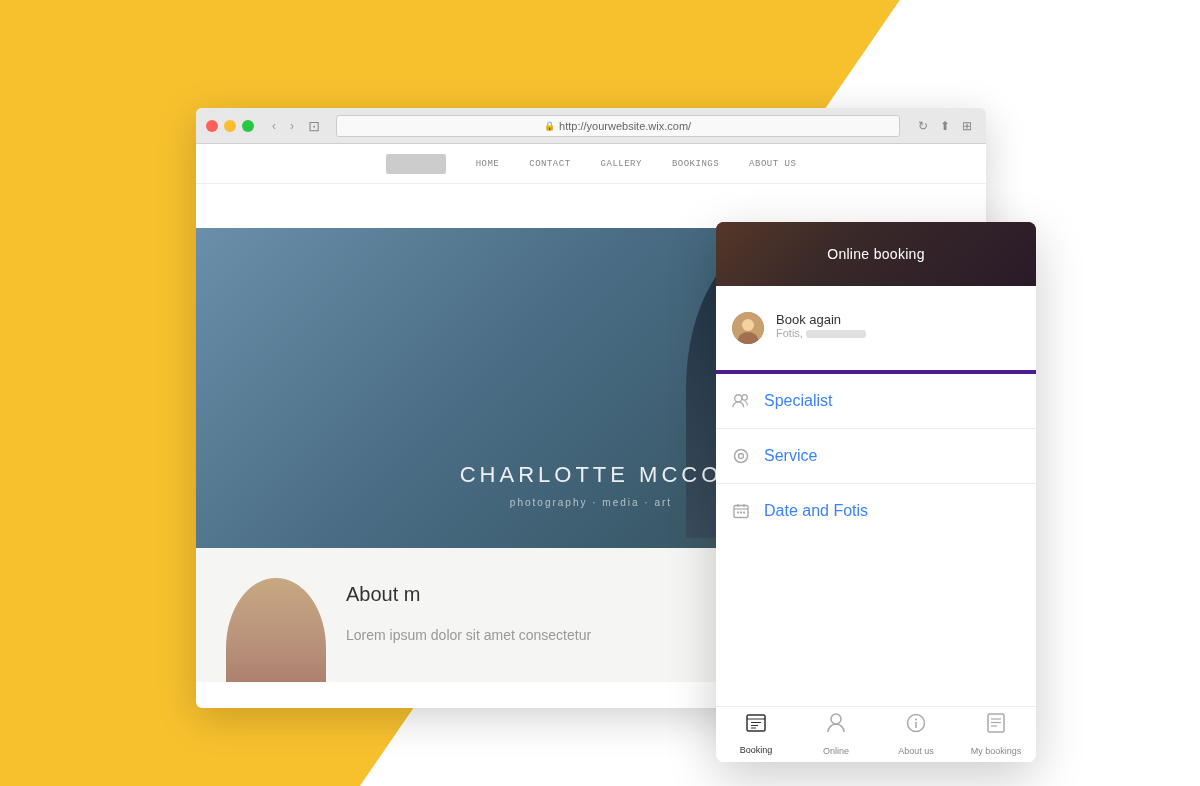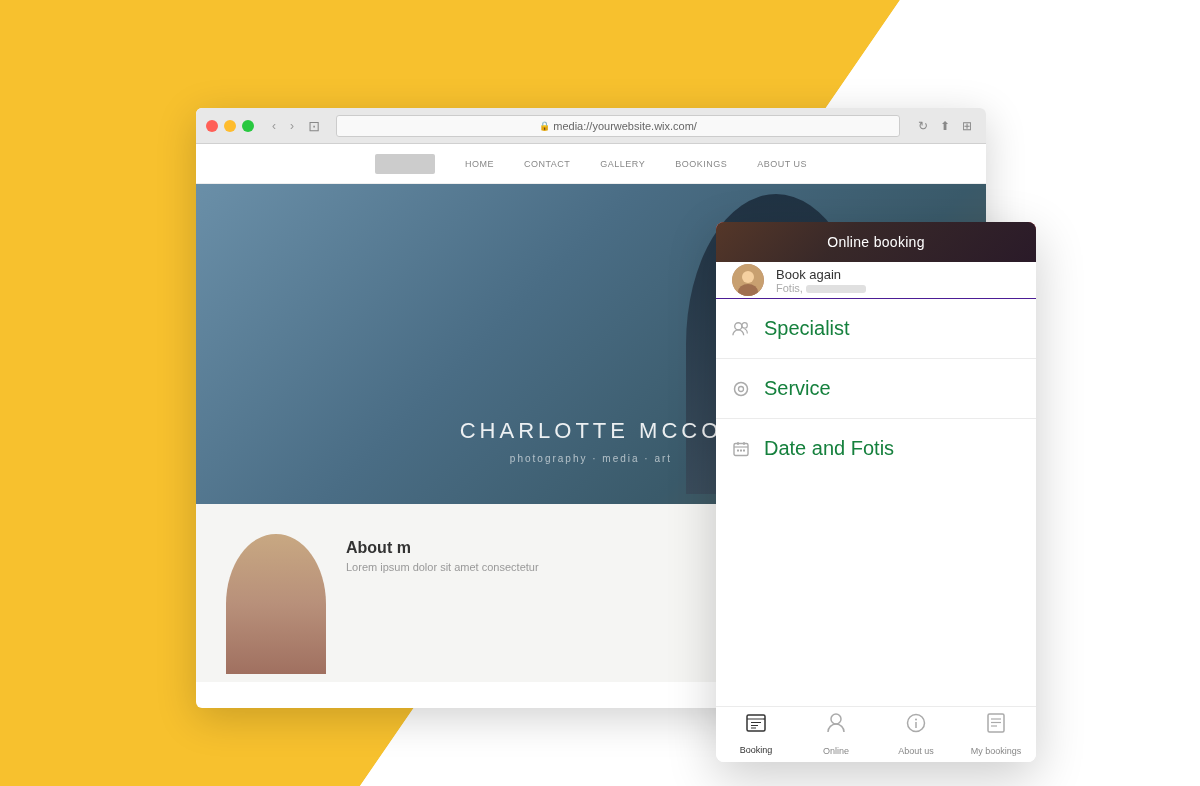--- a/index.html
+++ b/index.html
@@ -146,32 +146,34 @@
       height: 20px;
       background: #ccc;
       border-radius: 2px;
     }
 
     .website-nav-item {
       font-size: 9px;
       color: #888;
       letter-spacing: 0.5px;
       text-transform: uppercase;
+      font-family: Liberation Mono, monospace;
     }
 
     .website-hero {
       width: 100%;
       height: 320px;
       background: linear-gradient(135deg, #6a8fa8 0%, #4a6d85 40%, #3a5a6a 70%, #5a5a4a 100%);
       position: relative;
       display: flex;
       align-items: center;
       justify-content: center;
       overflow: hidden;
       filter: blur(0px);
+      margin-top: 44px;
     }
 
     .hero-figure {
       position: absolute;
       right: 120px;
       top: 10px;
       width: 180px;
       height: 300px;
       background: linear-gradient(180deg, #1a2a3a 0%, #2a3a4a 50%, #3a4a5a 100%);
       border-radius: 50% 50% 0 0;
@@ -217,28 +219,28 @@
       background: linear-gradient(180deg, #c8a882 0%, #b8907a 50%, #a07060 100%);
       border-radius: 50% 50% 0 0;
       flex-shrink: 0;
     }
 
     .about-text-block {
       padding-top: 5px;
     }
 
     .about-title {
-      font-size: 16px;
-      font-weight: 700;
+      font-size: 20px;
+      font-weight: 400;
       color: #333;
-      margin-bottom: 2px;
+      margin-bottom: 18px;
     }
 
     .about-body {
-      font-size: 11px;
+      font-size: 14px;
       color: #999;
       line-height: 1.6;
     }
 
     
     .booking-panel {
       position: absolute;
       top: 222px;
       left: 716px;
       width: 320px;
@@ -247,21 +249,21 @@
       border-radius: 8px;
       box-shadow: 0 15px 50px rgba(0,0,0,0.2);
       z-index: 20;
       overflow: hidden;
       display: flex;
       flex-direction: column;
     }
 
     .panel-header {
       background: #b91c1c;
-      height: 40px;
+      height: 64px;
       display: flex;
       align-items: center;
       justify-content: center;
       position: relative;
       overflow: hidden;
       flex-shrink: 0;
     }
 
     .panel-header-bg {
       position: absolute;
@@ -282,24 +284,24 @@
     .panel-body {
       flex: 1;
       overflow-y: auto;
       display: flex;
       flex-direction: column;
     }
 
     
     .book-again-row {
       display: flex;
-      align-items: center;
-      padding: 2px 16px;
+      align-items: flex-start;
+      padding: 26px 16px;
       gap: 12px;
-      border-bottom: 1px solid #4c1d95;
+      border-bottom: 4px solid #4c1d95;
     }
 
     .user-avatar {
       width: 32px;
       height: 32px;
       border-radius: 50%;
       background: linear-gradient(135deg, #c8a882 0%, #b07860 100%);
       overflow: hidden;
       flex-shrink: 0;
       display: flex;
@@ -353,22 +355,22 @@
       height: 18px;
       display: flex;
       align-items: center;
       justify-content: center;
       color: #aaa;
       font-size: 15px;
       flex-shrink: 0;
     }
 
     .step-label {
-      font-size: 20px;
-      color: #15803d;
+      font-size: 16px;
+      color: #3b82f6;
       font-weight: 400;
     }
 
     
     .panel-footer {
       background: #fff;
       border-top: 1px solid #ebebeb;
       height: 56px;
       display: flex;
       align-items: center;
@@ -417,21 +419,21 @@
     <div class="traffic-light tl-red"></div>
     <div class="traffic-light tl-yellow"></div>
     <div class="traffic-light tl-green"></div>
     <div class="nav-arrows">
       <div class="nav-arrow">‹</div>
       <div class="nav-arrow">›</div>
     </div>
     <div class="nav-arrow" style="font-size:14px; color:#888;">⊡</div>
     <div class="address-bar">
       <span class="address-lock">🔒</span>
-      <span>media://yourwebsite.wix.com/</span>
+      <span>http://yourwebsite.wix.com/</span>
     </div>
     <div class="browser-actions">
       <div class="browser-action-btn">↻</div>
       <div class="browser-action-btn">⬆</div>
       <div class="browser-action-btn">⊞</div>
     </div>
   </div>
 
   <div class="browser-content">
     <div class="website-nav">

